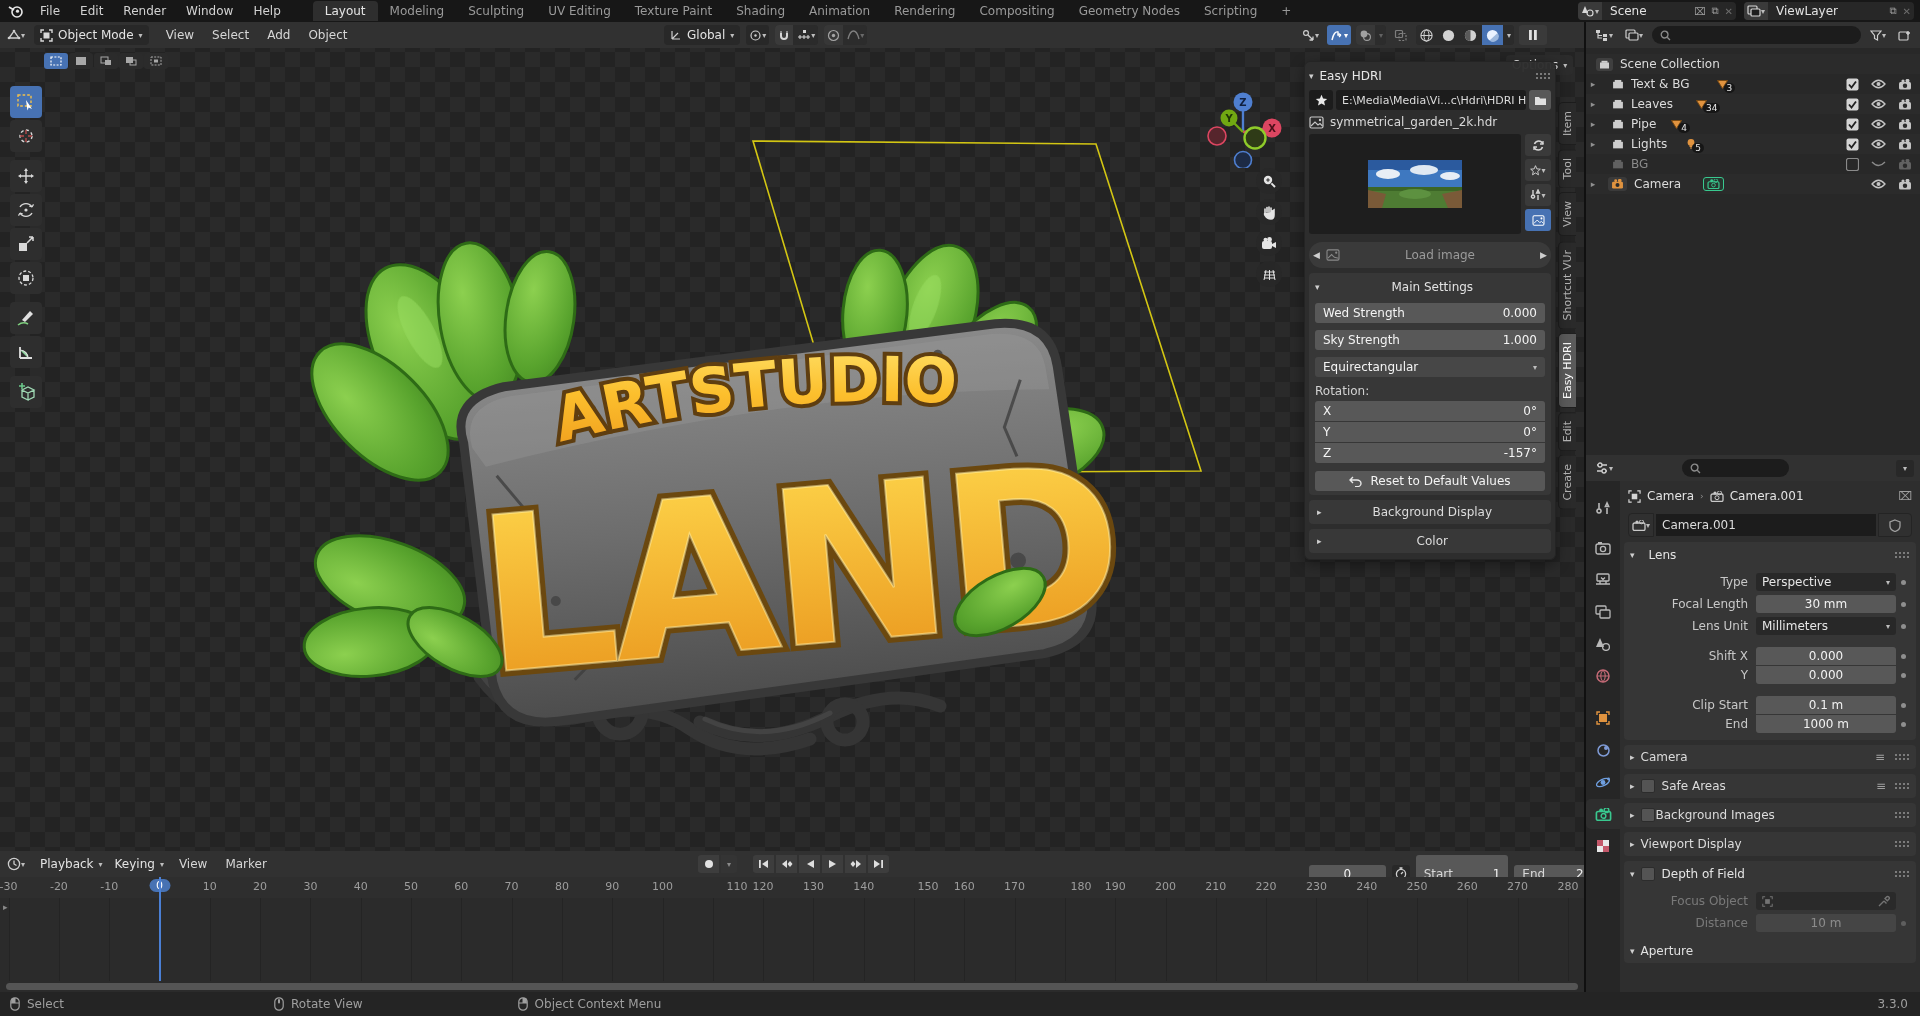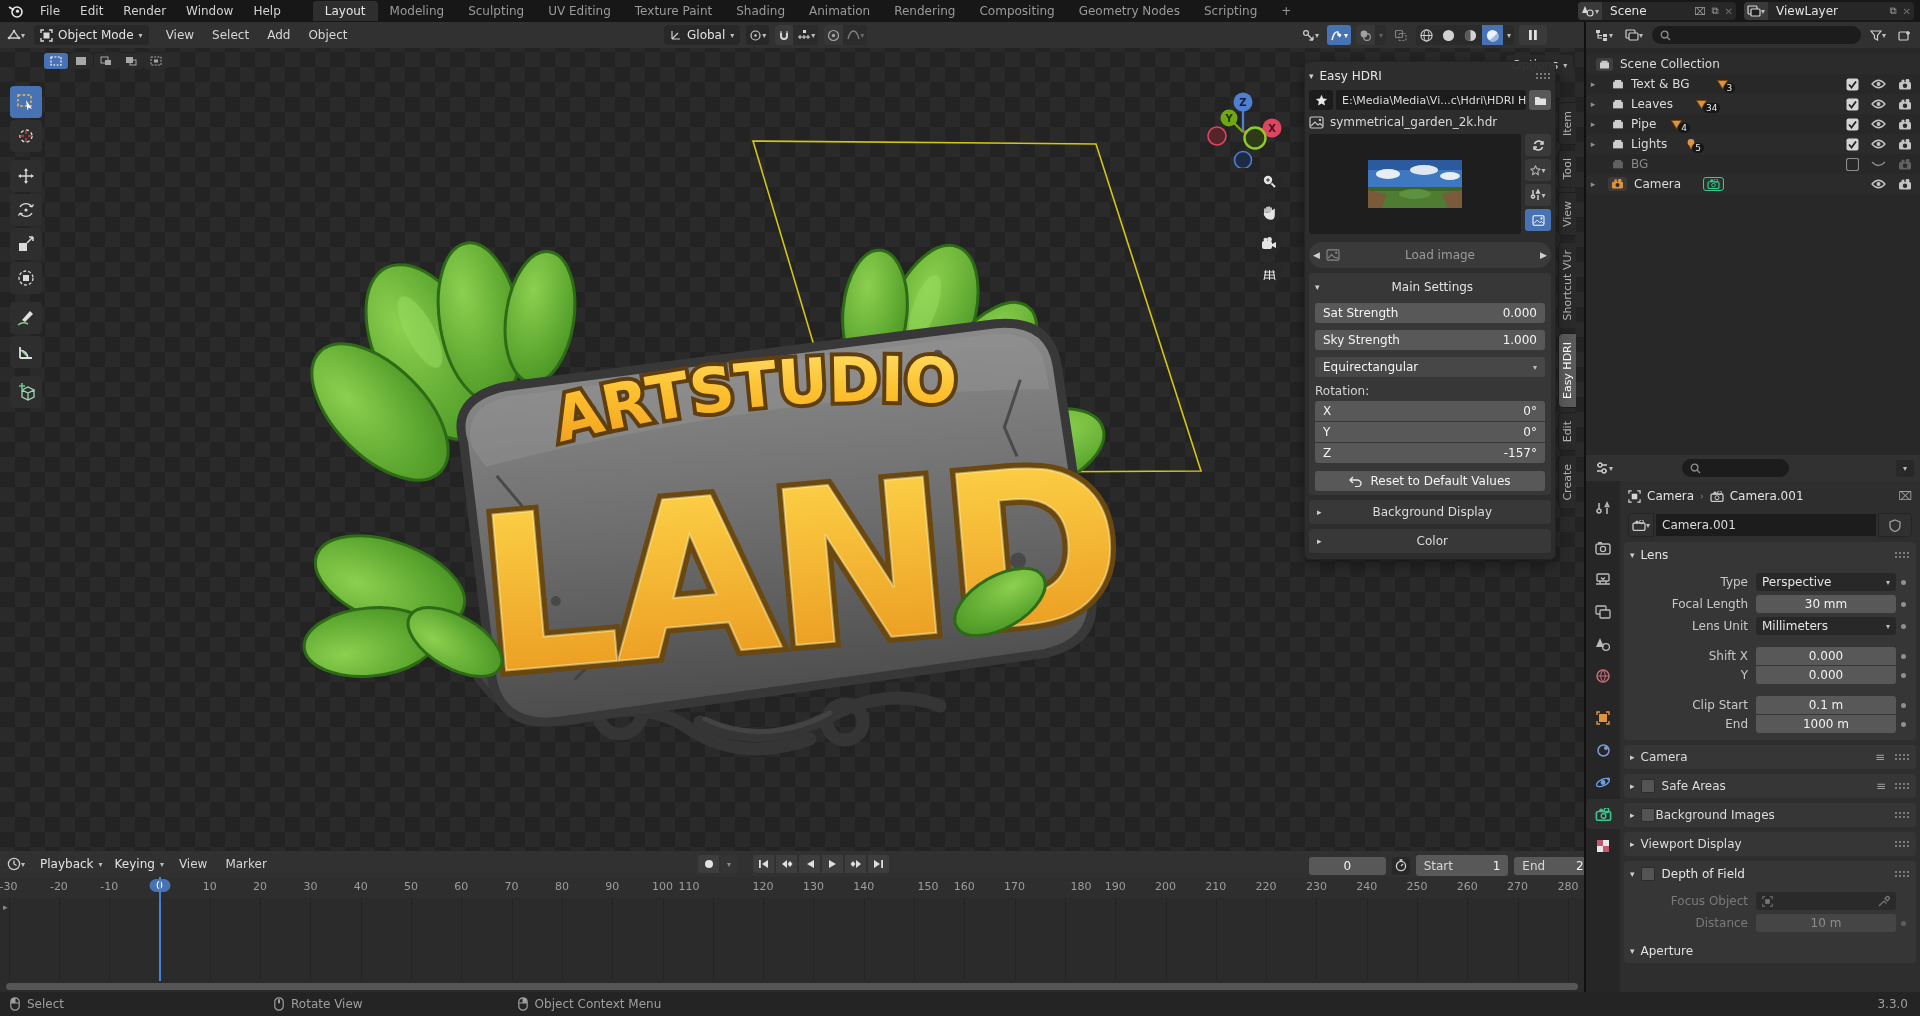--- a/index.html
+++ b/index.html
@@ -630,21 +630,21 @@
     <span style="flex:1;text-align:center;color:#9a9a9a;">Load image</span>
     <span class="tri" style="color:#cfcfcf;">▶</span>
   </div>
 
   <div class="subbox">
     <div class="row" style="height:20px;">
       <span class="tri">▾</span>
       <span style="flex:1;text-align:center;color:#e2e2e2;">Main Settings</span>
     </div>
     <div class="slider" style="margin-top:6px;">
-      <span class="lab">Sat Strength</span>
+      <span class="lab">Wed Strength</span>
         <span>0.000</span>
     </div>
     <div class="slider" style="margin-top:7px;">
       <span class="lab">Sky Strength</span>
         <span>1.000</span>
     </div>
     <div class="slider" style="margin-top:7px;background:#474747;">
       <span class="lab">Equirectangular</span>
         <span class="caret">▾</span>
     </div>
@@ -1086,21 +1086,21 @@
       <span class="icon-btn" style="background:#303030;border:1px solid #242424;border-radius:0 4px 4px 0;height:22px;width:26px;">
         <svg width="12" height="13" viewBox="0 0 12 13">
             <path d="M6 1 L11 3 V7 Q11 11 6 12.5 Q1 11 1 7 V3 Z" fill="none" stroke="#9f9f9f" stroke-width="1.3"></path>
           </svg>
         </span>
     </div>
 
     <div class="prop-box">
       <div class="row" style="height:20px;">
         <span class="tri">▾</span>
-        <span style="margin-left:6px;color:#e4e4e4;">Lens</span>
+        <span style="margin-left:14px;color:#e4e4e4;">Lens</span>
         <span style="flex:1"></span>
           <span class="drag-dots"></span>
       </div>
       <div class="frow" style="margin-top:8px;">
         <span class="flabel">Type</span>
         <div class="fdd">
           <span style="flex:1">Perspective</span>
             <span class="caret">▾</span>
           </div>
         <span class="adot">
@@ -1304,21 +1304,21 @@
   <div class="abs row" style="left:1309px;top:4px;gap:6px;">
     <div class="fslider" style="width:72px;height:18px;">
       <span>0</span>
       </div>
     <span class="icon-btn" style="background:#282828;height:18px;">
       <svg width="12" height="13" viewBox="0 0 12 13">
           <circle cx="6" cy="7" r="4.6" fill="none" stroke="#cfcfcf" stroke-width="1.3"></circle>
           <path d="M6 7 L8 5 M4.5 1 H7.5 M6 1 V2.5" stroke="#cfcfcf" stroke-width="1.3" fill="none"></path>
         </svg>
       </span>
-    <div class="fslider" style="width:84px;height:17px;justify-content:space-between;padding:2px 8px;">
+    <div class="fslider" style="width:84px;height:17px;justify-content:space-between;padding:10px 8px;">
       <span style="color:#d8d8d8;">Start</span>
         <span>1</span>
       </div>
     <div class="fslider" style="width:74px;height:18px;justify-content:space-between;padding:0 8px;">
       <span style="color:#d8d8d8;">End</span>
         <span>250</span>
       </div>
   </div>
 
   <div id="ruler">
@@ -1329,21 +1329,21 @@
       <span class="tick-label" style="left: 209.8px;">10</span>
       <span class="tick-label" style="left: 260.1px;">20</span>
       <span class="tick-label" style="left: 310.4px;">30</span>
       <span class="tick-label" style="left: 360.7px;">40</span>
       <span class="tick-label" style="left: 411px;">50</span>
       <span class="tick-label" style="left: 461.3px;">60</span>
       <span class="tick-label" style="left: 511.6px;">70</span>
       <span class="tick-label" style="left: 561.9px;">80</span>
       <span class="tick-label" style="left: 612.2px;">90</span>
       <span class="tick-label" style="left: 662.5px;">100</span>
-      <span class="tick-label" style="left: 689px;">110</span>
+      <span class="tick-label" style="left: 737px;">110</span>
       <span class="tick-label" style="left: 763.1px;">120</span>
       <span class="tick-label" style="left: 813.4px;">130</span>
       <span class="tick-label" style="left: 863.7px;">140</span>
       <span class="tick-label" style="left: 928px;">150</span>
       <span class="tick-label" style="left: 964.3px;">160</span>
       <span class="tick-label" style="left: 1014.6px;">170</span>
       <span class="tick-label" style="left: 1064.9px; margin-left: 16px;">180</span>
       <span class="tick-label" style="left: 1115.2px;">190</span>
       <span class="tick-label" style="left: 1165.5px;">200</span>
       <span class="tick-label" style="left: 1215.8px;">210</span>

